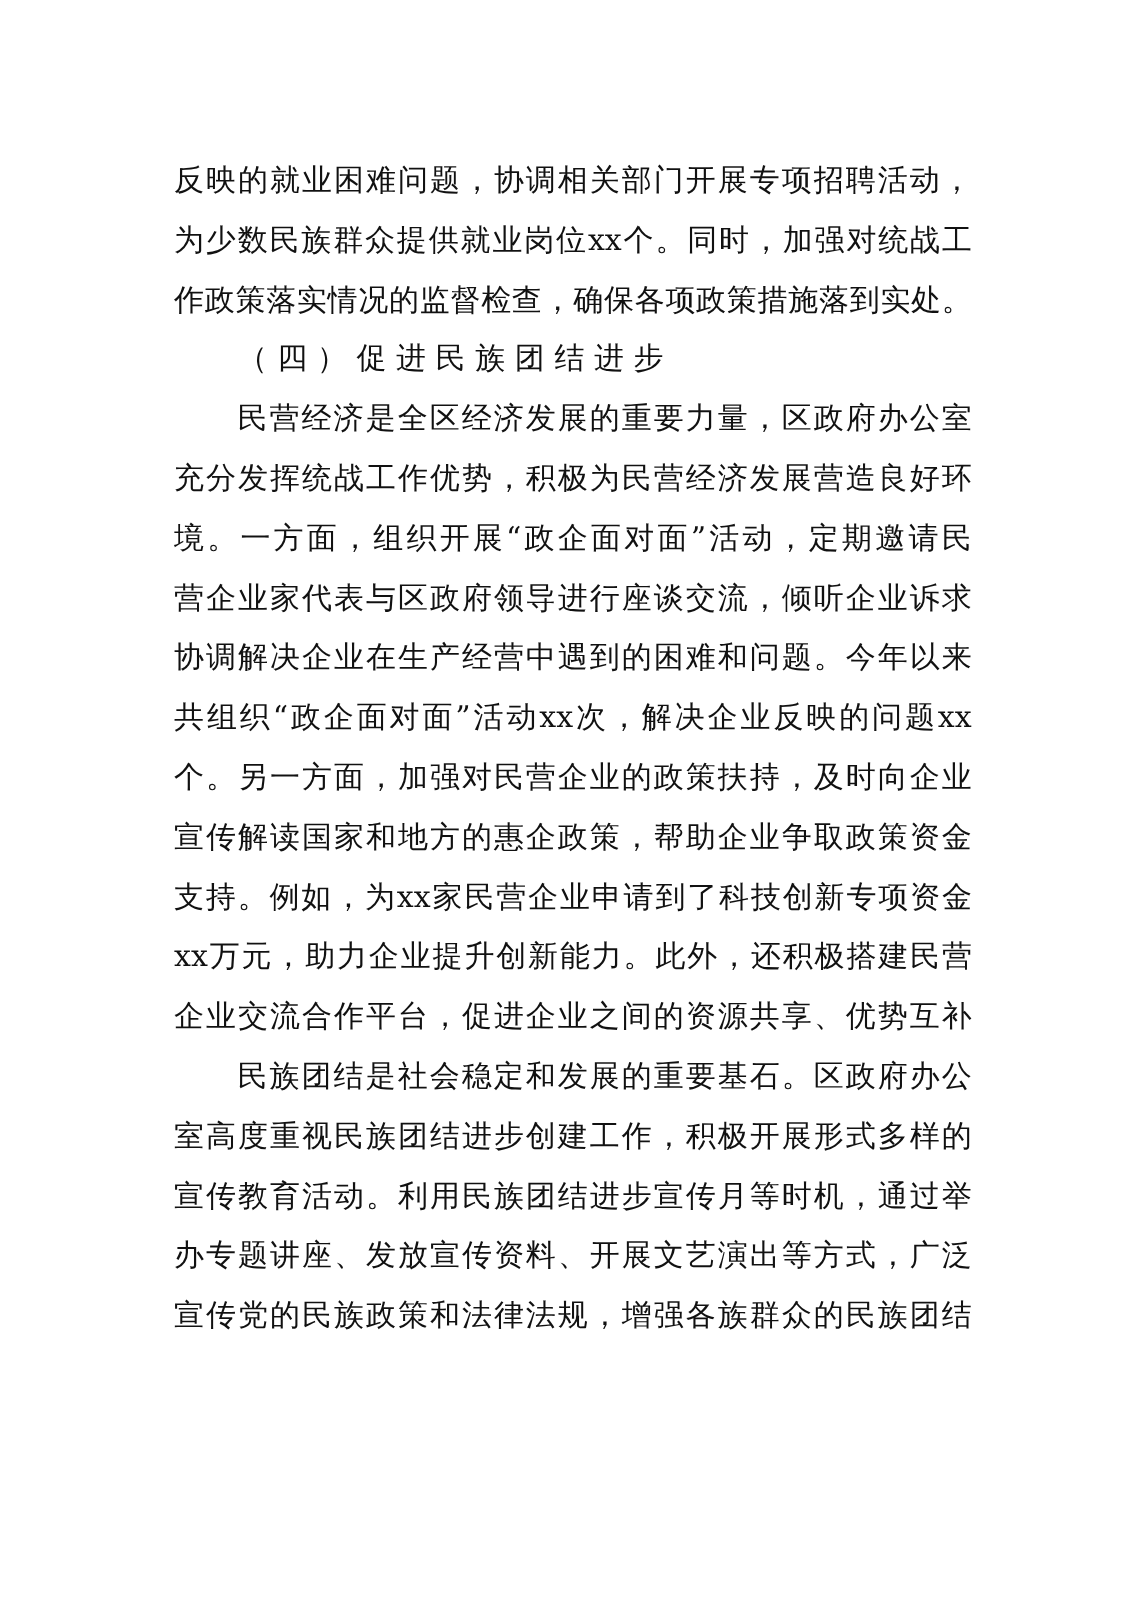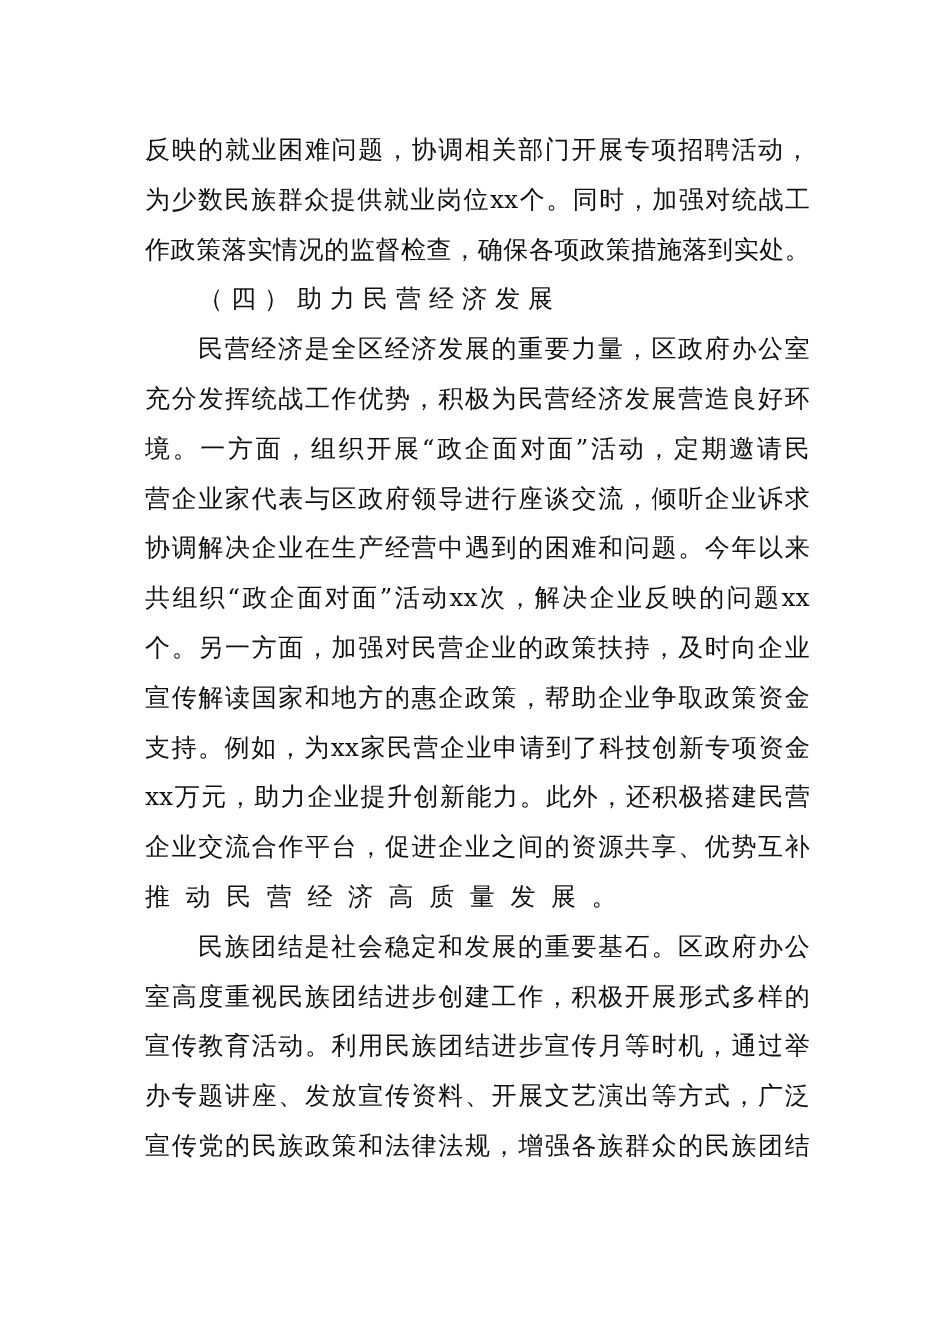--- a/index.html
+++ b/index.html
@@ -99,21 +99,21 @@
         <span>措</span>
         <span>施</span>
         <span>落</span>
         <span>到</span>
         <span>实</span>
         <span>处</span>
         <span>。</span>
       </div>
   </div>
 
-  <div class="line heading">（四）助力民营经济发展</div>
+  <div class="line heading">（四）促进民族团结进步</div>
 
   <div>
     <div class="line just indent" style="display: flex; justify-content: space-between;">
         <span>民</span>
         <span>营</span>
         <span>经</span>
         <span>济</span>
         <span>是</span>
         <span>全</span>
         <span>区</span>
@@ -397,21 +397,20 @@
         <span>资</span>
         <span>源</span>
         <span>共</span>
         <span>享</span>
         <span>、</span>
         <span>优</span>
         <span>势</span>
         <span>互</span>
         <span>补</span>
       </div>
-    <div class="line" style="letter-spacing:15.6px">推动民营经济高质量发展。</div>
   </div>
 
 
   <div>
     <div class="line just indent" style="display: flex; justify-content: space-between;">
         <span>民</span>
         <span>族</span>
         <span>团</span>
         <span>结</span>
         <span>是</span>

